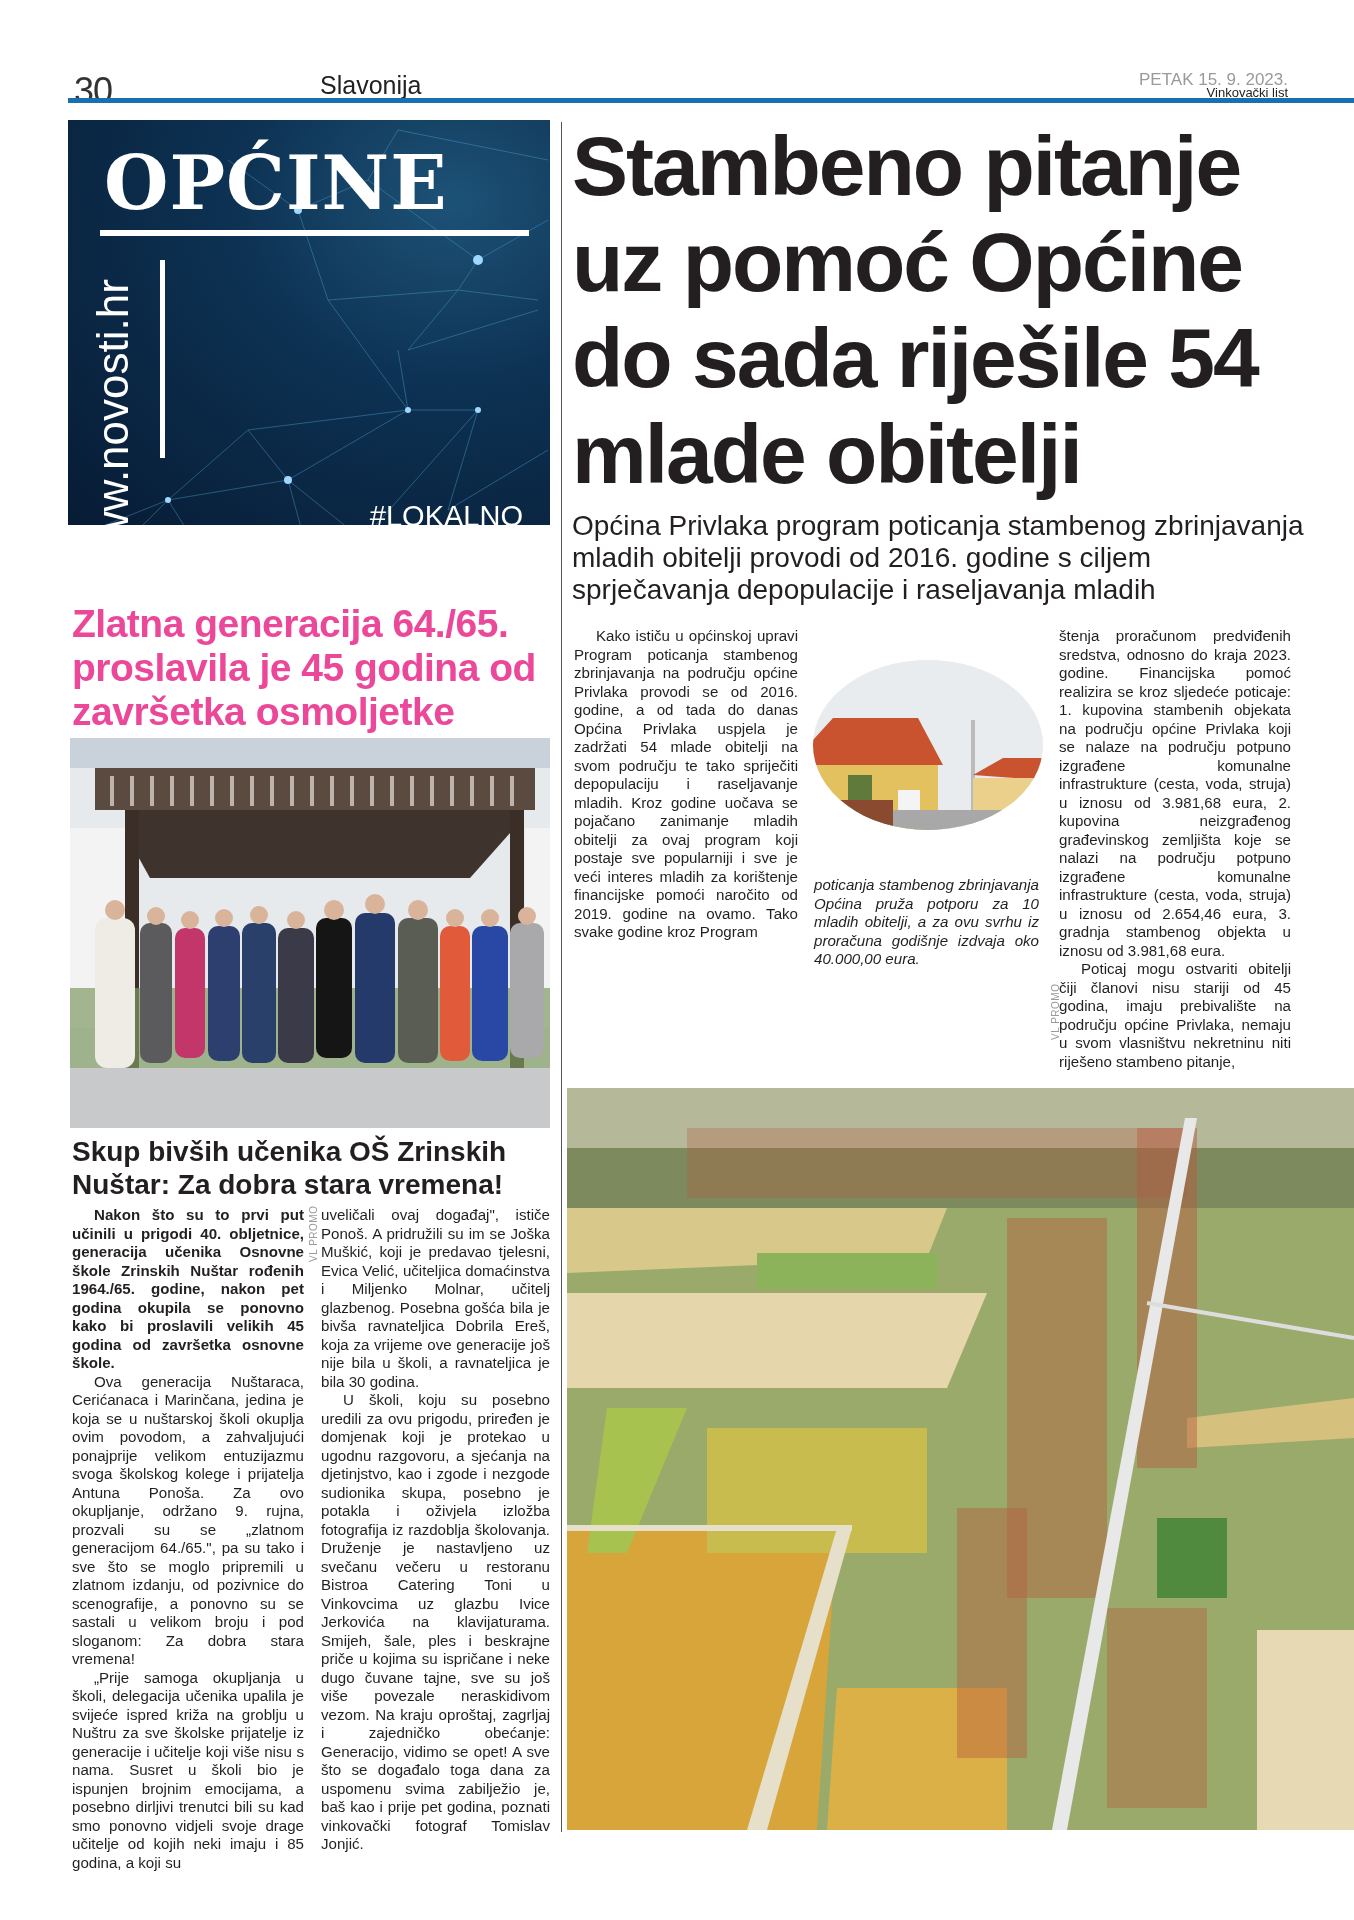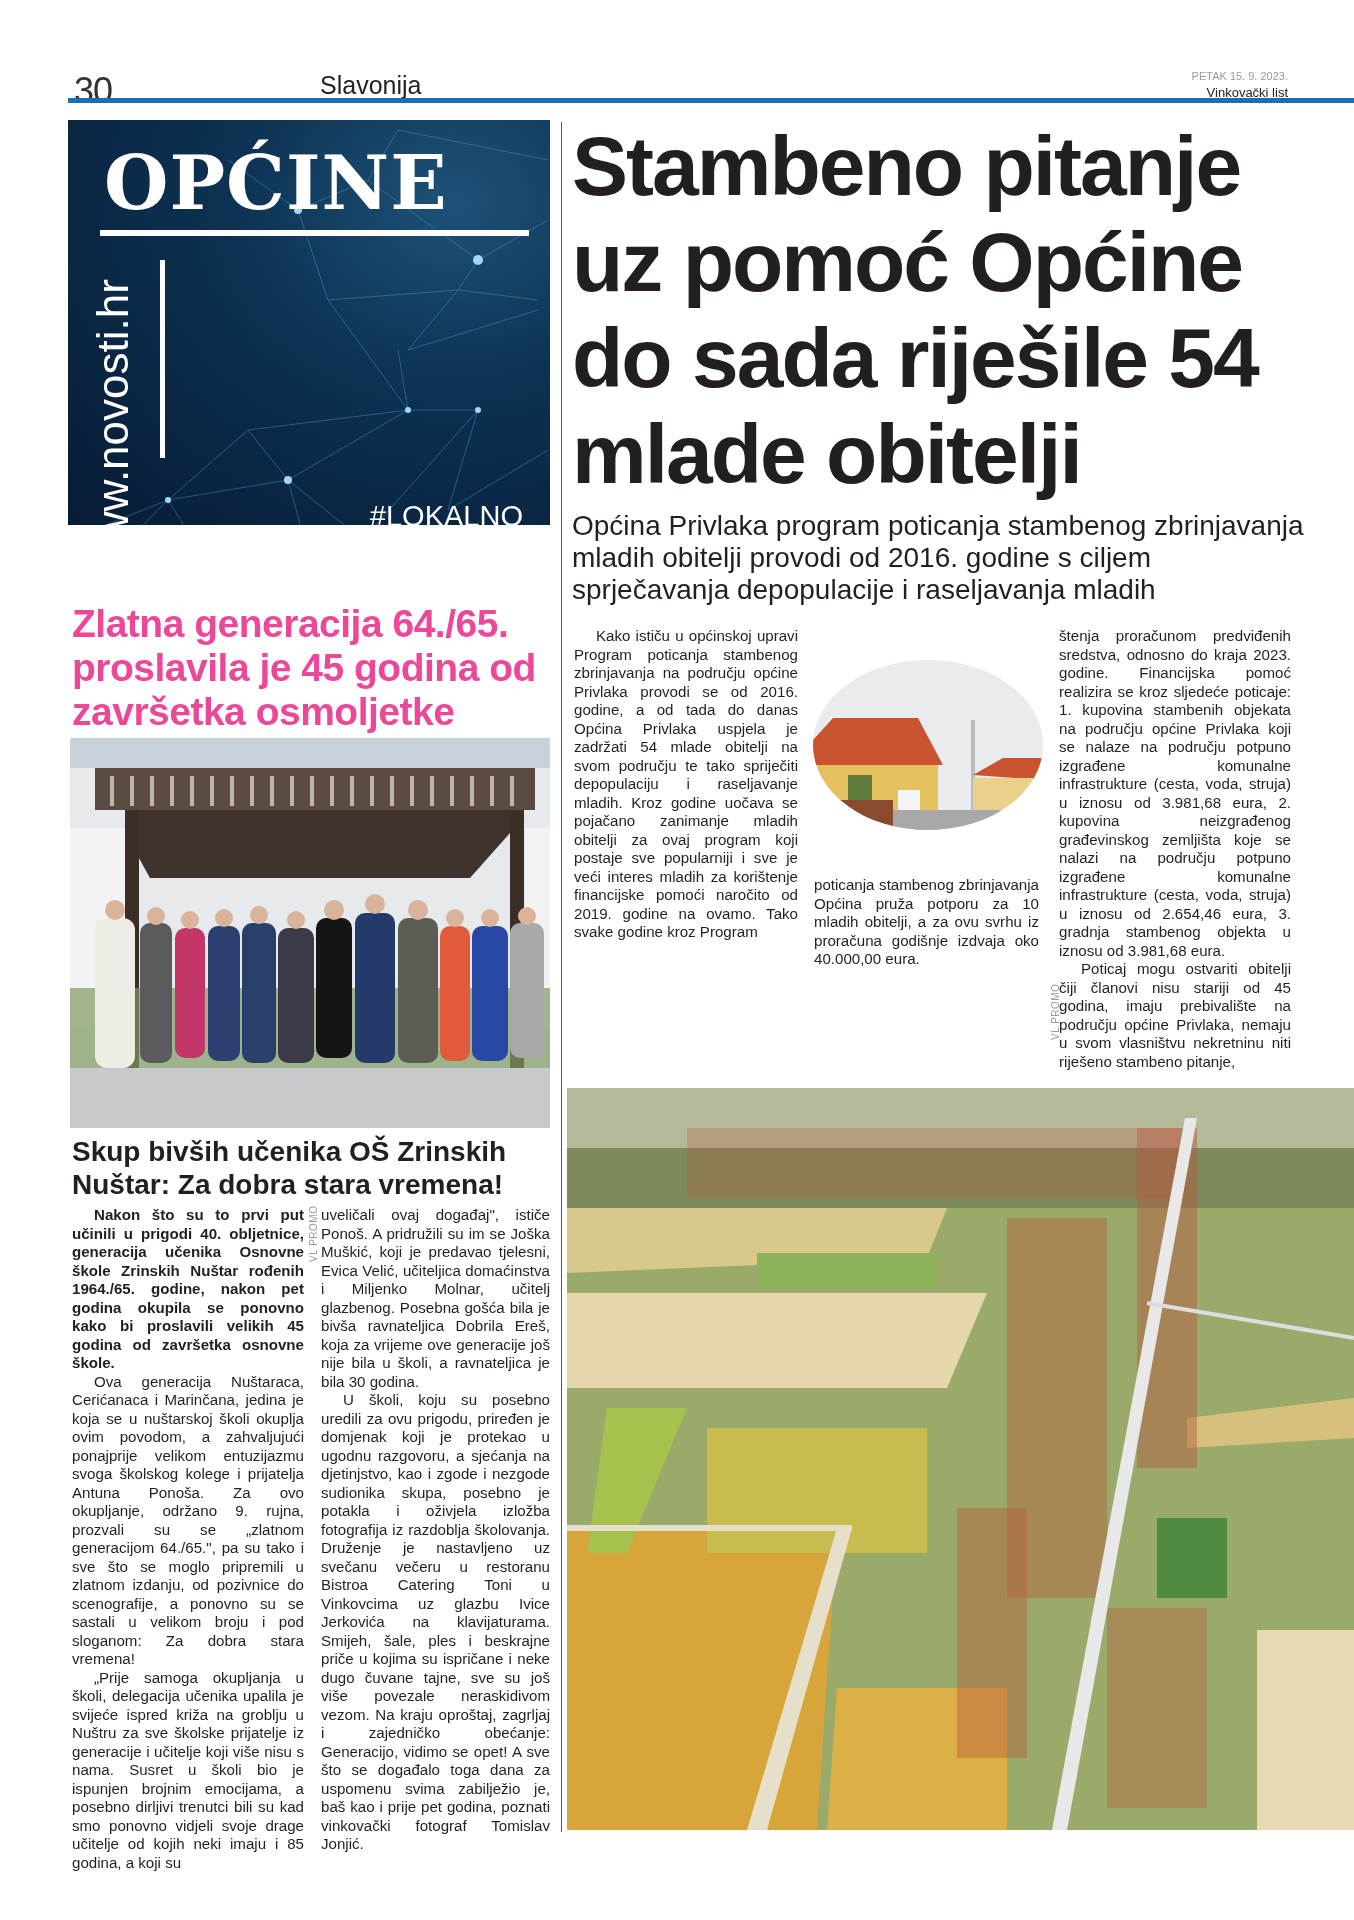--- a/index.html
+++ b/index.html
@@ -3,21 +3,21 @@
 <meta charset="utf-8">
 <style>
   html, body { margin:0; padding:0; background:#ffffff; }
   body { width:1354px; height:1920px; position:relative; overflow:hidden;
          font-family:"Liberation Sans", sans-serif; color:#231f20; }
   .abs { position:absolute; }
 
   
   .page-num { left:74px; top:70px; font-size:36px; font-weight:300; color:#333; letter-spacing:-1px;text-align:center; }
   .section { left:320px; top:71px; font-size:25px; color:#222; }
-  .date { right:66px; top:70px; font-size:11px; color:#9a9a9a; text-align:right; }
+  .date { right:66px; top:70px; font-size:17px; color:#9a9a9a; text-align:right; }
   .paper { right:66px; top:85px; font-size:13px; color:#222; text-align:center; }
   .rule { left:68px; width:1286px; top:98px; height:5px; background:#1a6fb0; }
 
   
   .vdiv { width:1px; background:#555; }
 
   
   .promo { left:68px; top:120px; width:482px; height:405px;
            background: radial-gradient(ellipse at 80% 20%, #1d5277 0%, #0d3253 40%, #071b34 100%); overflow:hidden; }
   .promo svg.net { position:absolute; left:0; top:0; }
@@ -187,21 +187,21 @@
     <rect x="158" y="60" width="4" height="110" fill="#bbbbbb"></rect>
     <polygon points="160,115 190,98 230,98 230,120" fill="#c9532f"></polygon>
     <rect x="160" y="118" width="70" height="52" fill="#ead08a"></rect>
     <rect x="35" y="115" width="24" height="55" fill="#5f7a3a"></rect>
     <rect x="0" y="150" width="230" height="20" fill="#a8a8a8"></rect>
     <rect x="10" y="140" width="70" height="30" fill="#8a4a2f"></rect>
   </svg>
 </div>
 
 <div class="abs col" style="left:814px; top:876px; width:225px;">
-  <p style="text-indent:0;">poticanja stambenog zbrinjavanja Općina pruža potporu za 10 mladih obitelji, a za ovu svrhu iz proračuna godišnje izdvaja oko 40.000,00 eura.</p>
+  <p style="text-indent:0;font-style:italic;">poticanja stambenog zbrinjavanja Općina pruža potporu za 10 mladih obitelji, a za ovu svrhu iz proračuna godišnje izdvaja oko 40.000,00 eura.</p>
 </div>
 <div class="abs credit" style="left:1050px; top:1040px;">VL PROMO</div>
 <div class="abs col" style="left:1059px; top:627px; width:232px;">
   <p style="text-indent:0;">štenja proračunom predviđenih sredstva, odnosno do kraja 2023. godine. Financijska pomoć realizira se kroz sljedeće poticaje: 1. kupovina stambenih objekata na području općine Privlaka koji se nalaze na području potpuno izgrađene komunalne infrastrukture (cesta, voda, struja) u iznosu od 3.981,68 eura, 2. kupovina neizgrađenog građevinskog zemljišta koje se nalazi na području potpuno izgrađene komunalne infrastrukture (cesta, voda, struja) u iznosu od 2.654,46 eura, 3. gradnja stambenog objekta u iznosu od 3.981,68 eura.</p>
   <p>Poticaj mogu ostvariti obitelji čiji članovi nisu stariji od 45 godina, imaju prebivalište na području općine Privlaka, nemaju u svom vlasništvu nekretninu niti riješeno stambeno pitanje,</p>
 </div>
 
 <div class="abs aerial">
   <svg width="787" height="742" viewBox="0 0 787 742">
     <rect width="787" height="742" fill="#9aaa6a"></rect>

